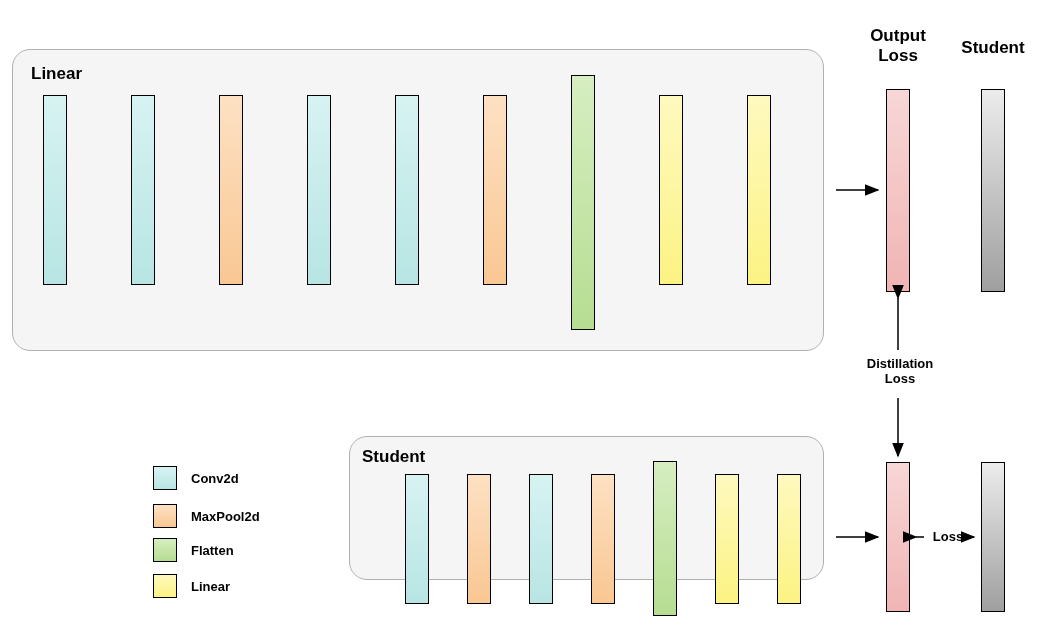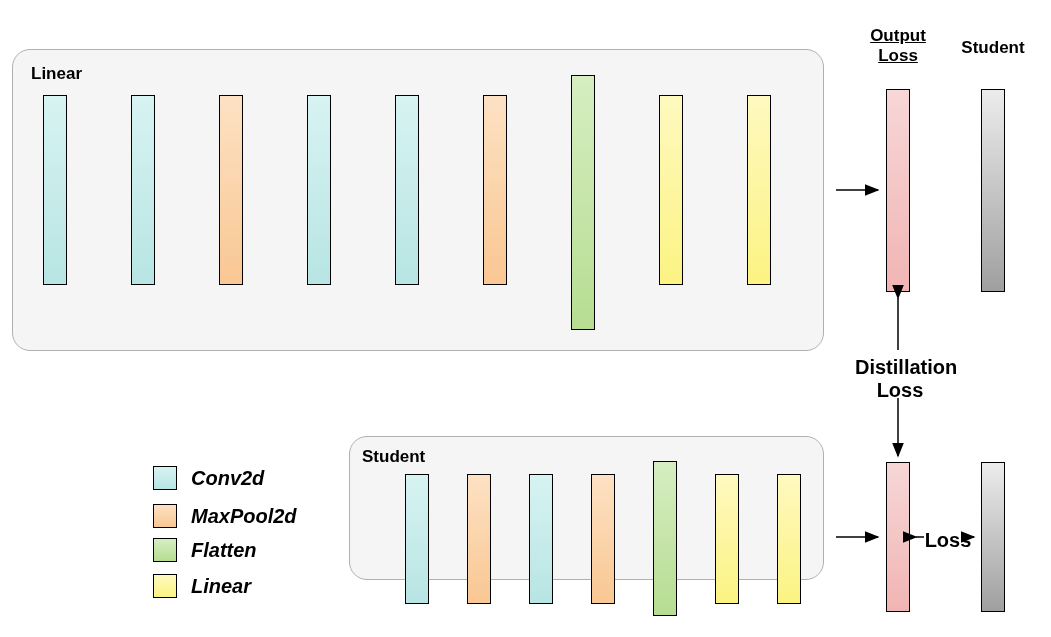--- a/index.html
+++ b/index.html
@@ -42,34 +42,34 @@
     display: flex;
     align-items: center;
     gap: 14px;
   }
   .legend-swatch {
     width: 24px;
     height: 24px;
     border: 1px solid #000;
     box-sizing: border-box;
   }
-  .legend-label { font-weight: bold; font-size: 20px; font-style: italic; }
+  .legend-label { font-weight: bold; font-size: 13px; }
 
   .col-title {
     position: absolute;
     text-align: center;
     font-weight: bold;
     font-size: 17px;
     width: 80px;
   }
 
   .between-label {
     position: absolute;
     font-weight: bold;
-    font-size: 20px;
+    font-size: 13px;
     text-align: center;
   }
 
   svg.overlay {
     position: absolute;
     top: 0; left: 0;
     width: 1051px; height: 637px;
     pointer-events: none;
   }
 </style>
@@ -77,21 +77,21 @@
 <body>
 
 <div class="panel" style="left:12px; top:49px; width:812px; height:302px;">
   <div class="panel-title" style="left:18px; top:14px;">Linear</div>
 </div>
 
 <div class="panel" style="left:349px; top:436px; width:475px; height:144px;">
   <div class="panel-title" style="left:12px; top:10px;">Student</div>
 </div>
 
-<div class="col-title" style="left:858px; top:26px;text-decoration:underline;">
+<div class="col-title" style="left:858px; top:26px;">
   <span>Output</span><br>
   <span>Loss</span>
 </div>
 <div class="col-title" style="left:953px; top:38px; width:80px;">Student</div>
 
 <div id="teacher-layers">
     <div class="layer conv" style="left: 43px; top: 95px; height: 190px;"></div>
     <div class="layer conv" style="left: 131px; top: 95px; height: 190px;"></div>
     <div class="layer pool" style="left: 219px; top: 95px; height: 190px;"></div>
     <div class="layer conv" style="left: 307px; top: 95px; height: 190px;"></div>

